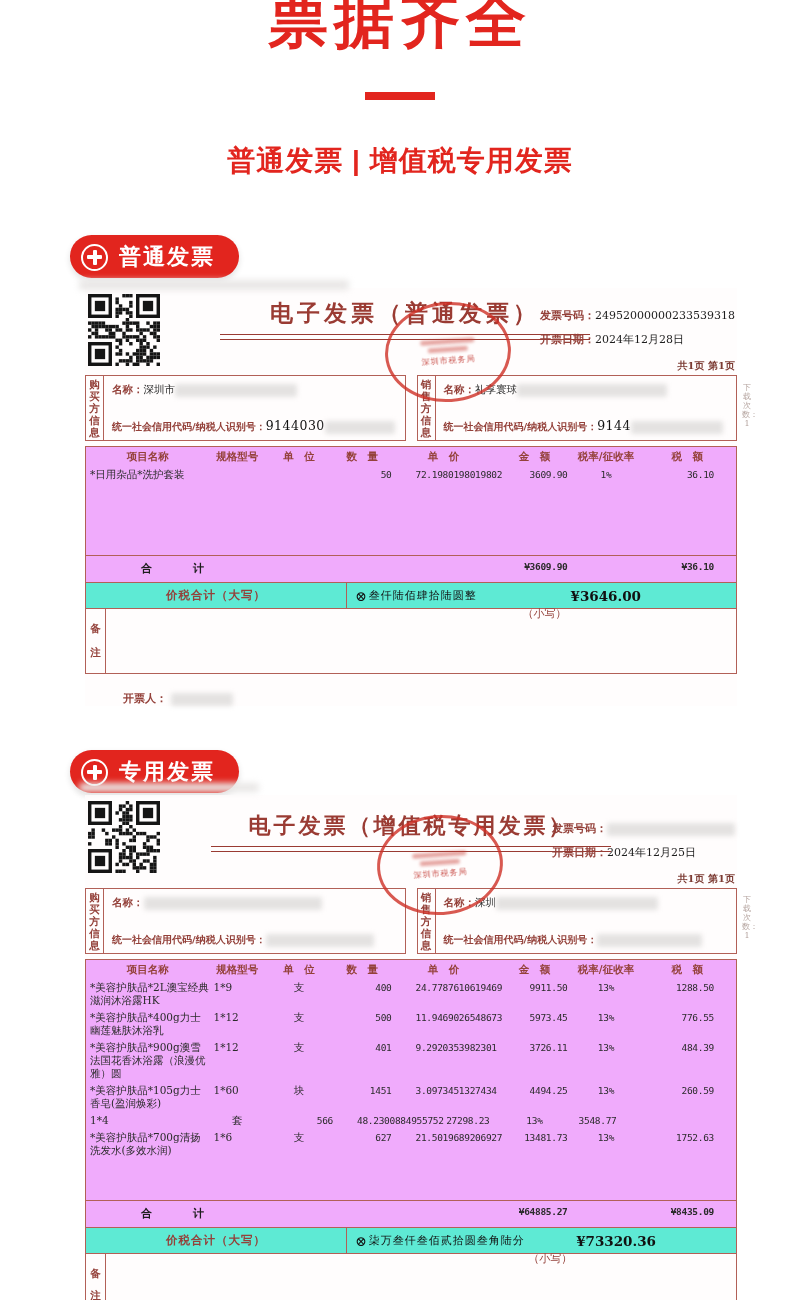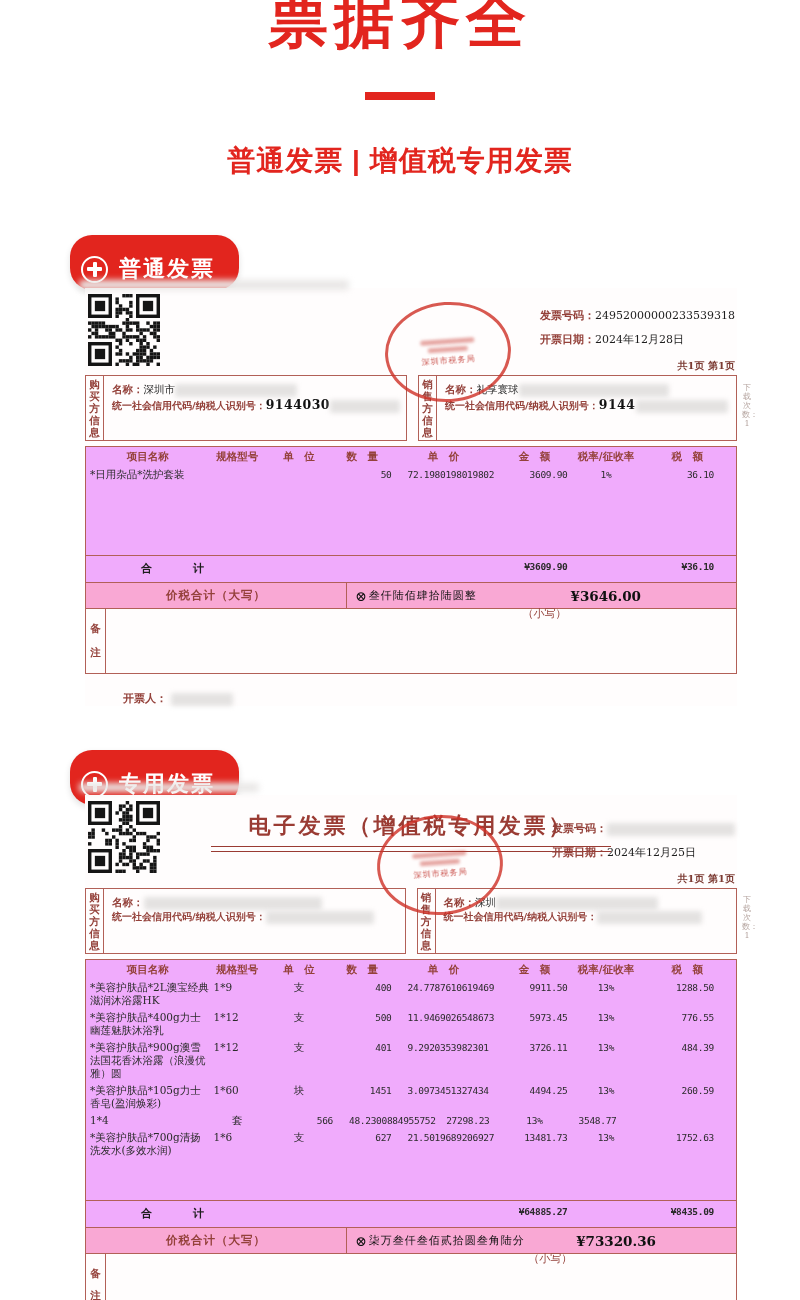--- a/index.html
+++ b/index.html
@@ -15,21 +15,21 @@
   
   .main-title{position:absolute;top:-14px;left:0;width:100%;text-align:center;
     font-size:60px;font-weight:900;color:var(--red);letter-spacing:6px;line-height:1.15;}
   .divider{position:absolute;top:92px;left:calc(50% - 35px);width:70px;height:8px;background:var(--red);}
   .subtitle{position:absolute;top:142px;left:0;width:100%;text-align:center;
     font-size:28px;font-weight:bold;color:var(--red);letter-spacing:1px;}
 
   
   .badge{position:absolute;left:70px;display:flex;align-items:center;gap:11px;
     background:var(--red);color:#fff;height:42px;border-radius:22px;
-    padding:13px 24px 0 11px;font-size:22px;font-weight:bold;letter-spacing:2px;
+    padding:1px 24px 0 11px;font-size:22px;font-weight:bold;letter-spacing:2px;
     box-shadow:0 3px 6px rgba(0,0,0,.12);}
   .plus-circle{width:23px;height:23px;border:2.5px solid #fff;border-radius:50%;
     position:relative;flex:0 0 auto;}
   .plus-circle .ph,.plus-circle .pv{position:absolute;background:#fff;border-radius:1px;}
   .plus-circle .ph{left:4px;top:9.5px;width:15px;height:4px;}
   .plus-circle .pv{left:9.5px;top:4px;width:4px;height:15px;}
 
   
   .invoice{position:absolute;left:85px;width:652px;color:var(--ink);
     font-family:"DejaVu Serif","Liberation Serif",serif;background:#fffdfd;}
@@ -60,46 +60,46 @@
   .vert-note{position:absolute;right:-15px;width:10px;font-size:8px;line-height:9px;
     color:#b5a49f;word-break:break-all;text-align:center;filter:blur(.4px);}
 
   
   .party-row{display:flex;gap:11px;}
   .party{flex:1;border:1.5px solid var(--bord);display:flex;height:64px;background:#fffdfd;}
   .pstrip{width:17px;border-right:1.5px solid var(--bord);color:var(--dred);
     font-size:10.5px;line-height:12px;font-weight:bold;text-align:center;
     word-break:break-all;padding-top:2px;}
   .pbody{flex:1;padding:7px 6px 6px 8px;display:flex;flex-direction:column;
-    font-size:10.5px;white-space:nowrap;overflow:hidden;}
+    justify-content:space-between;font-size:10.5px;white-space:nowrap;overflow:hidden;}
   .pbody .lab{color:var(--dred);font-weight:bold;}
-  .pbody .num{font-weight:bold;font-size:12.5px;color:#111;letter-spacing:.5px;margin-top:11px;}
+  .pbody .num{font-weight:normal;font-size:12.5px;color:#111;letter-spacing:.5px;margin-top:11px;}
 
   
   .items{border:1.5px solid var(--bord);margin-top:5px;display:flex;flex-direction:column;background:#f0abfc;}
   .grid{display:grid;grid-template-columns:19% 8.5% 10.5% 9% 16% 12% 10% 15%;align-items:start;}
   .ihead{color:var(--dred);font-weight:bold;font-size:10.5px;padding:3px 0 2px;}
   .ihead>div{text-align:center;white-space:nowrap;}
   .irow{font-size:10.5px;line-height:13px;padding:2px 0;}
   .c-name{text-align:left;padding-left:4px;}
   .c-spec{text-align:left;padding-left:4px;}
   .c-unit{text-align:center;}
   .c-qty{text-align:right;}
-  .c-price{text-align:left;padding-left:16px;}
+  .c-price{text-align:left;padding-left:24px;}
   .c-amt{text-align:right;padding-right:6px;}
   .c-rate{text-align:center;}
   .c-tax{text-align:right;padding-right:22px;}
   .numcell{font-family:"DejaVu Sans Mono","Liberation Mono",monospace;font-size:9.5px;letter-spacing:-.3px;}
   .spacer{flex:1;}
   .total-row{border-top:1px solid var(--bord);font-size:11px;padding:5px 0 6px;}
   .total-row .tlabel{grid-column:1/6;padding-left:55px;color:#1d1d1d;font-weight:bold;letter-spacing:2px;}
   .total-row .c-amt,.total-row .c-tax{font-weight:bold;}
 
   
-  .grand{border:1.5px solid var(--bord);margin-top:-1.5px;display:flex;align-items:center;height:26px;background:#f9a8d4;}
+  .grand{border:1.5px solid var(--bord);margin-top:-1.5px;display:flex;align-items:center;height:26px;background:#5eead4;}
   .grand .glabel{width:40%;text-align:center;color:var(--dred);font-weight:bold;
     font-size:11.5px;border-right:1.5px solid var(--bord);align-self:stretch;
     display:flex;align-items:center;justify-content:center;letter-spacing:1px;}
   .grand .gbody{flex:1;display:flex;align-items:center;padding:0 95px 0 8px;font-size:11px;}
   .grand .cross{font-size:14px;margin-right:2px;color:#111;}
   .grand .words{color:#111;letter-spacing:1px;}
   .grand .small{margin-left:auto;color:var(--dred);font-weight:normal;margin-top:36px;}
   .grand .figs{font-size:13.5px;font-weight:bold;color:#111;margin-left:4px;}
 
   
@@ -279,20 +279,24 @@
           <rect x="54.857142857142854" y="65.14285714285714" width="3.4285714285714284" height="3.4285714285714284" fill="#151515"></rect>
           <rect x="58.285714285714285" y="65.14285714285714" width="3.4285714285714284" height="3.4285714285714284" fill="#151515"></rect>
           <rect x="61.71428571428571" y="65.14285714285714" width="3.4285714285714284" height="3.4285714285714284" fill="#151515"></rect>
           <rect x="27.428571428571427" y="68.57142857142857" width="3.4285714285714284" height="3.4285714285714284" fill="#151515"></rect>
           <rect x="37.714285714285715" y="68.57142857142857" width="3.4285714285714284" height="3.4285714285714284" fill="#151515"></rect>
           <rect x="44.57142857142857" y="68.57142857142857" width="3.4285714285714284" height="3.4285714285714284" fill="#151515"></rect>
           <rect x="48" y="68.57142857142857" width="3.4285714285714284" height="3.4285714285714284" fill="#151515"></rect>
           <rect x="58.285714285714285" y="68.57142857142857" width="3.4285714285714284" height="3.4285714285714284" fill="#151515"></rect>
           <rect x="68.57142857142857" y="68.57142857142857" width="3.4285714285714284" height="3.4285714285714284" fill="#151515"></rect>
         </svg>
+      <div class="inv-title-wrap">
+        <div class="inv-title">电子发票（普通发票）</div>
+        <div class="dlines"></div>
+      </div>
       <div class="seal">
         <span class="sline"></span>
         <span class="sline" style="width:40px;"></span>
         <span class="stext">深圳市税务局</span>
       </div>
       <div class="inv-meta">
         <div><span class="lab">发票号码：</span><span class="val">24952000000233539318</span></div>
         <div><span class="lab">开票日期：</span><span class="val">2024年12月28日</span></div>
       </div>
       <div class="page-info">共1页 第1页</div>

